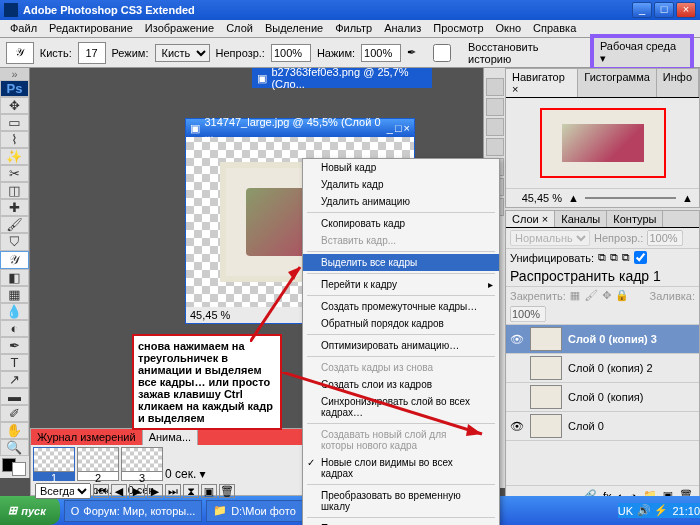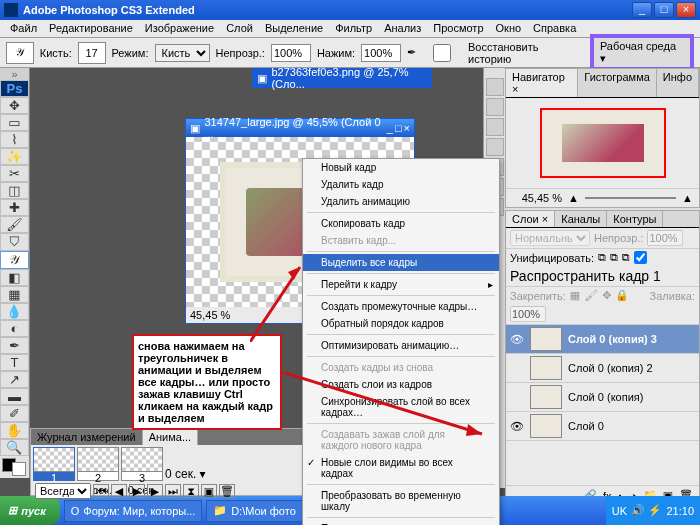--- a/index.html
+++ b/index.html
@@ -70,35 +70,35 @@
 
 .layers-body { height: 160px; overflow: auto; }
 .layers-opts { display: flex; align-items: center; padding: 2px 4px; gap: 4px; border-bottom: 1px solid #ccc; flex-wrap: wrap; }
 .layer-row { display: flex; align-items: center; padding: 2px 4px; gap: 6px; border-bottom: 1px solid #ccc; }
 .layer-row .eye { width: 14px; text-align: center; }
 .layer-row .thumb { width: 32px; height: 24px; background: #ece8de; border: 1px solid #888; }
 .layer-row.sel { background: #6f92c8; color: #fff; }
 .layer-row.sel .name { font-weight: bold; }
 
 .anim-panel { position: absolute; left: 30px; bottom: 29px; width: 455px; height: 68px; background: #eaeaea; border: 1px solid #aaa; z-index: 1; }
-.anim-panel .tabs { display: flex; background: #737373; align-items: center; }
+.anim-panel .tabs { display: flex; background: #ef4444; align-items: center; }
 .anim-panel .tabs span { padding: 2px 6px; border-right: 1px solid #aaa; }
 .anim-panel .tabs span.active { background: #eaeaea; }
 .anim-frames { display: flex; height: 38px; padding: 2px; gap: 2px; }
 .anim-frame { width: 42px; border: 1px solid #888; background: #fff; font-size: 9px; text-align: center; }
 .anim-frame .f { height: 24px; background: repeating-conic-gradient(#ccc 0% 25%, #fff 0% 50%) 0/8px 8px; border-bottom: 1px solid #888; }
 .anim-frame.sel { border-color: #316ac5; background: #316ac5; color: #fff; }
 .anim-ctrl { display: flex; gap: 2px; padding: 0 4px; align-items: center; font-size: 10px; }
 .anim-ctrl span.btn { width: 16px; height: 14px; border: 1px solid #888; text-align: center; line-height: 12px; }
 
 .taskbar { position: absolute; left: 0; bottom: 0; width: 700px; height: 29px; background: linear-gradient(#3f8cf3,#245edc); display: flex; align-items: center; }
 .taskbar .start { height: 29px; padding: 0 14px 0 8px; background: linear-gradient(#4db45a,#2a8a38); color: #fff; font-style: italic; font-weight: bold; display: flex; align-items: center; border-radius: 0 10px 10px 0; gap: 4px; }
 .taskbar .task { height: 22px; margin-left: 4px; background: #3a7ae0; border: 1px solid #2a5ab0; color: #fff; padding: 0 6px; display: flex; align-items: center; gap: 4px; }
 .taskbar .task.active { background: #1f4ca8; }
-.taskbar .tray { margin-left: auto; background: #1a8cf0; height: 29px; display: flex; align-items: center; padding: 0 6px; gap: 4px; color: #fff; }
+.taskbar .tray { margin-left: auto; background: #1a8cf0; height: 15px; display: flex; align-items: center; padding: 0 0; gap: 4px; color: #fff; }
 </style>
 </head>
 <body>
 
 <div class="titlebar">
   <span class="icon"></span>
   <span class="title">Adobe Photoshop CS3 Extended</span>
   <div class="win-buttons">
     <span>_</span>
     <span>□</span>
@@ -207,21 +207,21 @@
     <div class="sep"></div>
     <div class="item">Создать промежуточные кадры…</div>
     <div class="item">Обратный порядок кадров</div>
     <div class="sep"></div>
     <div class="item">Оптимизировать анимацию…</div>
     <div class="sep"></div>
     <div class="item disabled">Создать кадры из снова</div>
     <div class="item">Создать слои из кадров</div>
     <div class="item">Синхронизировать слой во всех кадрах…</div>
     <div class="sep"></div>
-    <div class="item disabled">Создавать зажав слой для каждого нового кадра</div>
+    <div class="item disabled">Создавать новый слой для которы нового кадра</div>
     <div class="item check">Новые слои видимы во всех кадрах</div>
     <div class="sep"></div>
     <div class="item">Преобразовать во временную шкалу</div>
     <div class="sep"></div>
     <div class="item">Параметры палитры…</div>
   </div>
 
 <div class="annotation">снова нажимаем на треугольничек в анимации и выделяем все кадры… или просто зажав клавишу Ctrl кликаем на каждый кадр и выделяем</div>
 <svg class="arrow-red-1">
     <line x1="0" y1="80" x2="50" y2="5" stroke="#d01017" stroke-width="3"></line>

